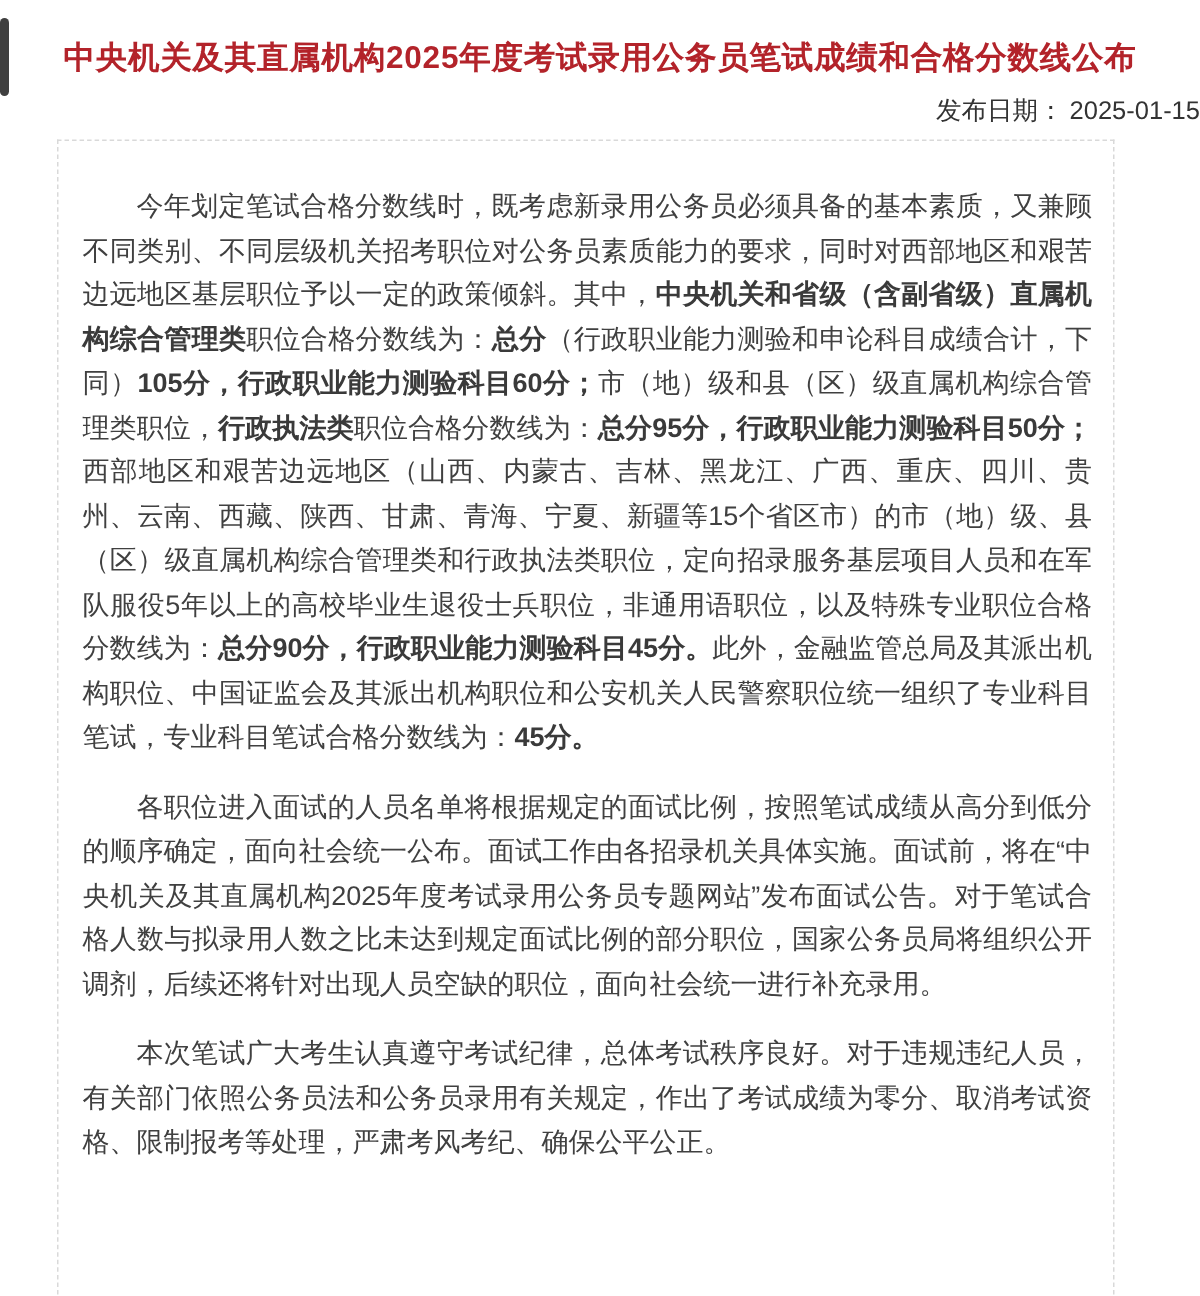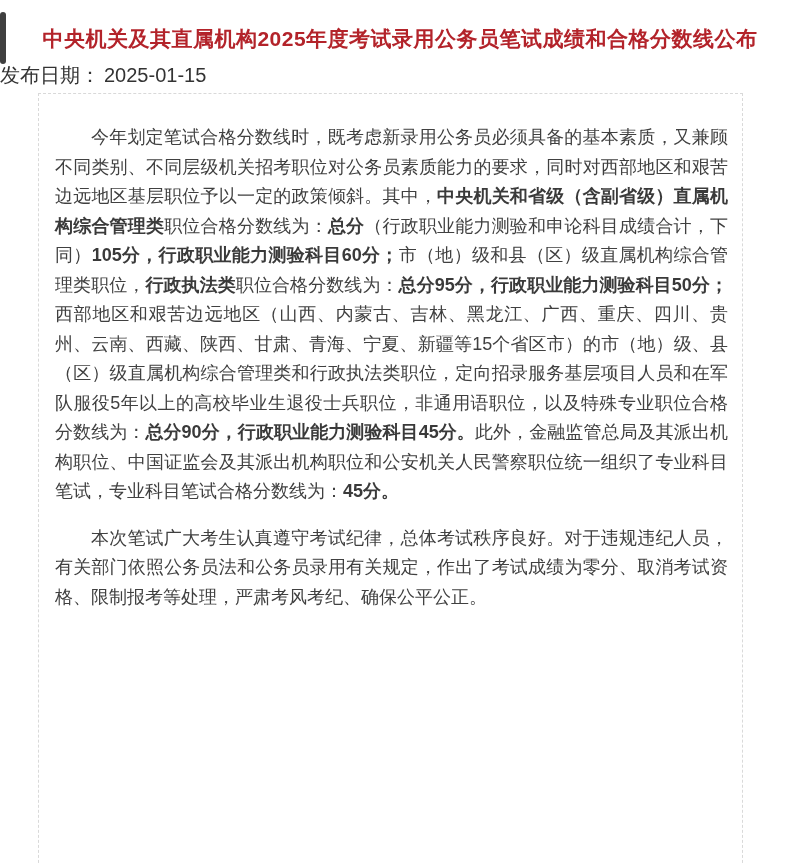--- a/index.html
+++ b/index.html
@@ -24,22 +24,22 @@
     text-align: center;
     font-size: 21px; font-weight: bold;
     color: #b3232a;
     letter-spacing: 0.5px;
     line-height: 30px;
   }
 
   .date-line {
     position: absolute; top: 62px; left: 0;
     width: 100%;
-    text-align: left;
-    font-size: 20px; color: #333333;
+    text-align: right;
+    font-size: 17px; color: #333333;
   }
   .date-line .value { margin-left: 4px; }
 
   .content-box {
     position: absolute; left: 38px; top: 93px;
     width: 705px; height: 790px;
     border: 1px dashed #d9d9d9;
     border-bottom: none;
     padding: 29px 14px 0 16px;
     overflow: hidden;
@@ -64,17 +64,18 @@
 
   <h1 class="title" style="color: rgb(179, 35, 42);">中央机关及其直属机构2025年度考试录用公务员笔试成绩和合格分数线公布</h1>
 
   <div class="date-line">
     <span class="label">发布日期：</span><span class="value">2025-01-15</span>
   </div>
 
   <div class="content-box">
     <div id="paragraphs">
         <p class="para"><span>今年划定笔试合格分数线时，既考虑新录用公务员必须具备的基本素质，又兼顾不同类别、不同层级机关招考职位对公务员素质能力的要求，同时对西部地区和艰苦边远地区基层职位予以一定的政策倾斜。其中，</span><strong>中央机关和省级（含副省级）直属机构综合管理类</strong><span>职位合格分数线为：</span><strong>总分</strong><span>（行政职业能力测验和申论科目成绩合计，下同）</span><strong>105分，行政职业能力测验科目60分；</strong><span>市（地）级和县（区）级直属机构综合管理类职位，</span><strong>行政执法类</strong><span>职位合格分数线为：</span><strong>总分95分，行政职业能力测验科目50分；</strong><span>西部地区和艰苦边远地区（山西、内蒙古、吉林、黑龙江、广西、重庆、四川、贵州、云南、西藏、陕西、甘肃、青海、宁夏、新疆等15个省区市）的市（地）级、县（区）级直属机构综合管理类和行政执法类职位，定向招录服务基层项目人员和在军队服役5年以上的高校毕业生退役士兵职位，非通用语职位，以及特殊专业职位合格分数线为：</span><strong>总分90分，行政职业能力测验科目45分。</strong><span>此外，金融监管总局及其派出机构职位、中国证监会及其派出机构职位和公安机关人民警察职位统一组织了专业科目笔试，专业科目笔试合格分数线为：</span><strong>45分。</strong></p>
+        <p class="para"><span>各职位进入面试的人员名单将根据规定的面试比例，按照笔试成绩从高分到低分的顺序确定，面向社会统一公布。面试工作由各招录机关具体实施。面试前，将在“中央机关及其直属机构2025年度考试录用公务员专题网站”发布面试公告。对于笔试合格人数与拟录用人数之比未达到规定面试比例的部分职位，国家公务员局将组织公开调剂，后续还将针对出现人员空缺的职位，面向社会统一进行补充录用。</span></p>
         <p class="para"><span>本次笔试广大考生认真遵守考试纪律，总体考试秩序良好。对于违规违纪人员，有关部门依照公务员法和公务员录用有关规定，作出了考试成绩为零分、取消考试资格、限制报考等处理，严肃考风考纪、确保公平公正。</span></p>
       </div>
   </div>
 
 </div>
 
 </body></html>

